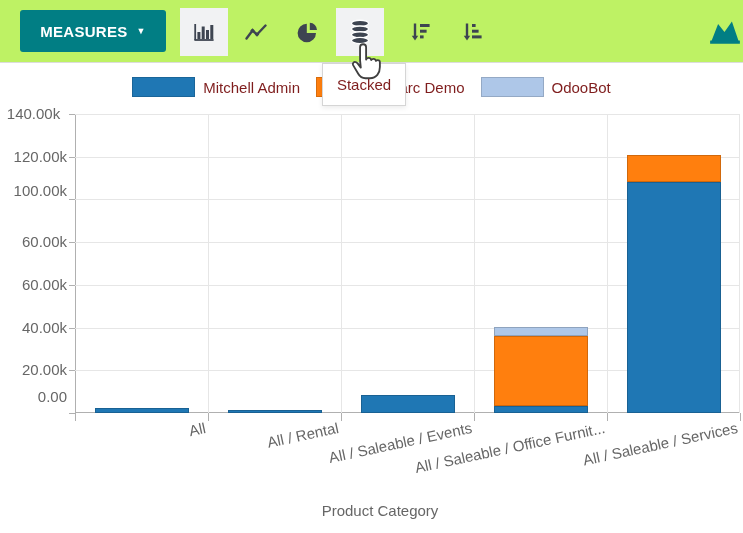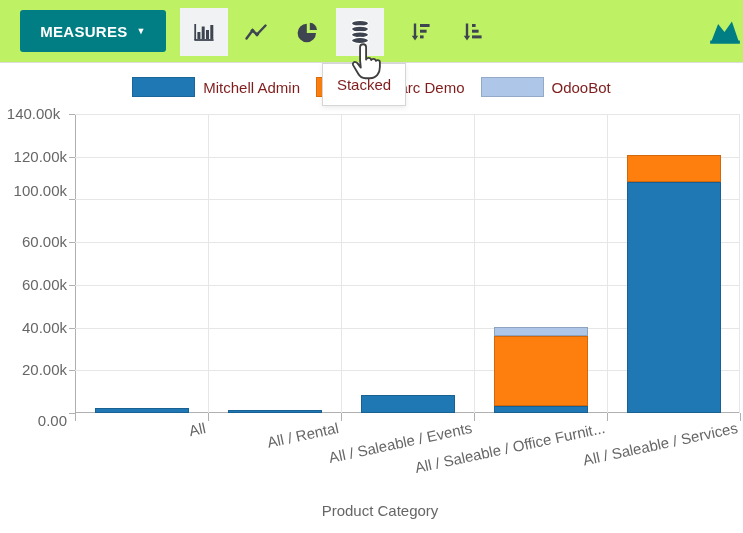--- a/index.html
+++ b/index.html
@@ -135,21 +135,21 @@
       <div class="legend-item">
         <span class="legend-swatch" style="background: rgb(174, 199, 232);"></span>
         <span class="legend-label">OdooBot</span>
       </div>
     </div>
 
   <div id="chart">
     <div class="plot-border"></div>
     <div class="axis-title">Product Category</div>
   <div class="ytick" style="left: 69px; top: 313px;"></div>
-      <div class="ylab" style="top: 312px; padding-left: 24px;">0.00</div>
+      <div class="ylab" style="top: 288px; padding-left: 24px;">0.00</div>
       <div class="hgrid" style="left: 75px; top: 270.286px; width: 665px;"></div>
       <div class="ytick" style="left: 69px; top: 270.286px;"></div>
       <div class="ylab" style="top: 261.286px;">20.00k</div>
       <div class="hgrid" style="left: 75px; top: 227.571px; width: 665px;"></div>
       <div class="ytick" style="left: 69px; top: 227.571px;"></div>
       <div class="ylab" style="top: 218.571px; padding-left: 16px;">40.00k</div>
       <div class="hgrid" style="left: 75px; top: 184.857px; width: 665px;"></div>
       <div class="ytick" style="left: 69px; top: 184.857px;"></div>
       <div class="ylab" style="top: 175.857px;">60.00k</div>
       <div class="hgrid" style="left: 75px; top: 142.143px; width: 665px;"></div>

